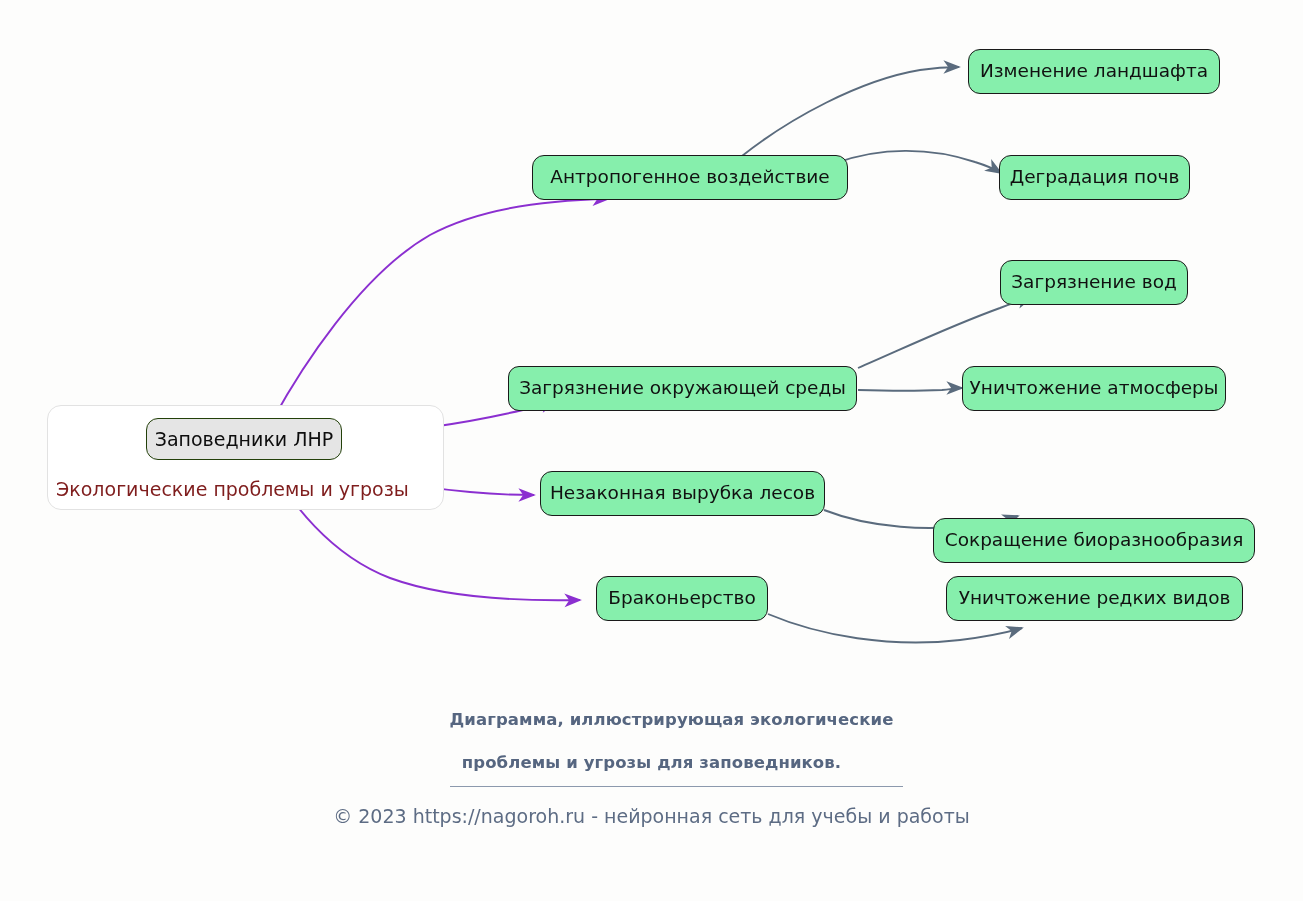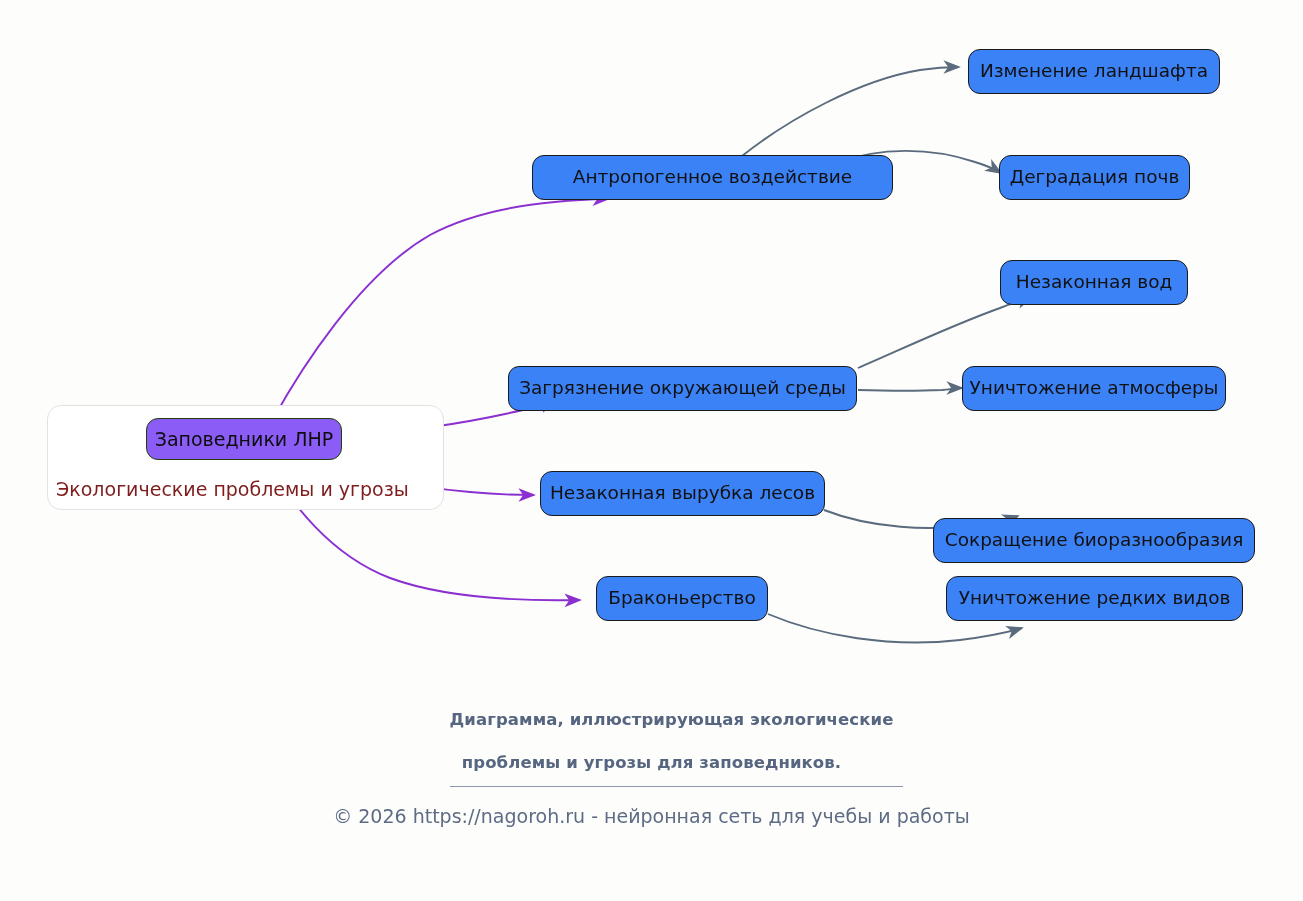--- a/index.html
+++ b/index.html
@@ -25,21 +25,21 @@
     width: 1303px;
     height: 901px;
     pointer-events: none;
   }
   .node {
     position: absolute;
     box-sizing: border-box;
     display: flex;
     align-items: center;
     justify-content: center;
-    background: #3b82f6;
+    background: #86efac;
     border: 1.6px solid #1a1a1a;
     border-radius: 12px;
     color: #111111;
     font-size: 18.5px;
     line-height: 1;
     white-space: nowrap;
     padding: 16px 16px;
     height: 45px;
   }
   .root-wrap {
@@ -55,21 +55,21 @@
     color: #7f1d1d;
     white-space: nowrap;
     line-height: 1;
   }
   .root-node {
     position: absolute;
     box-sizing: border-box;
     display: flex;
     align-items: center;
     justify-content: center;
-    background: #8b5cf6;
+    background: #e5e5e5;
     border: 1.8px solid #23400a;
     border-radius: 12px;
     color: #0d0d0d;
     font-size: 19px;
     white-space: nowrap;
     line-height: 1;
     height: 42px;
     padding: 0 16px;
   }
   .caption {
@@ -129,40 +129,40 @@
       <path d="M 768,614 C 820,636 890,648 960,640 C 990,636 1012,631 1022,628"></path>
     </g>
   </svg>
 
   <div class="root-wrap" style="left:47px; top:405px; width:397px; height:105px;"></div>
 
   <div class="root-label" style="left:56px; top:480px;">Экологические проблемы и угрозы</div>
 
   <div class="root-node" style="left:146px; top:418px; width:196px;">Заповедники ЛНР</div>
 
-  <div class="node" style="left:532px; top:155px; width:361px;">Антропогенное воздействие</div>
+  <div class="node" style="left:532px; top:155px; width:316px;">Антропогенное воздействие</div>
 
   <div class="node" style="left:968px; top:49px; width:252px;">Изменение ландшафта</div>
 
   <div class="node" style="left:999px; top:155px; width:191px;">Деградация почв</div>
 
   <div class="node" style="left:508px; top:366px; width:349px;border-radius:11px;">Загрязнение окружающей среды</div>
 
-  <div class="node" style="left:1000px; top:260px; width:188px;">Незаконная вод</div>
+  <div class="node" style="left:1000px; top:260px; width:188px;">Загрязнение вод</div>
 
   <div class="node" style="left:962px; top:366px; width:264px;">Уничтожение атмосферы</div>
 
   <div class="node" style="left:540px; top:471px; width:285px;">Незаконная вырубка лесов</div>
 
   <div class="node" style="left:933px; top:471px; width:322px;margin-top:47px;">Сокращение биоразнообразия</div>
 
   <div class="node" style="left:596px; top:576px; width:172px;">Браконьерство</div>
 
   <div class="node" style="left:946px; top:576px; width:297px;">Уничтожение редких видов</div>
 
   <div class="caption" style="top:709px;padding-left:20px;">Диаграмма, иллюстрирующая экологические</div>
   <div class="caption" style="top:752px;">проблемы и угрозы для заповедников.</div>
 
   <div class="divider" style="left:450px; top:786px; width:453px;"></div>
 
-  <div class="footer" style="top:807px;">© 2026 https://nagoroh.ru - нейронная сеть для учебы и работы</div>
+  <div class="footer" style="top:807px;">© 2023 https://nagoroh.ru - нейронная сеть для учебы и работы</div>
 
 </div>
 
 </body></html>

